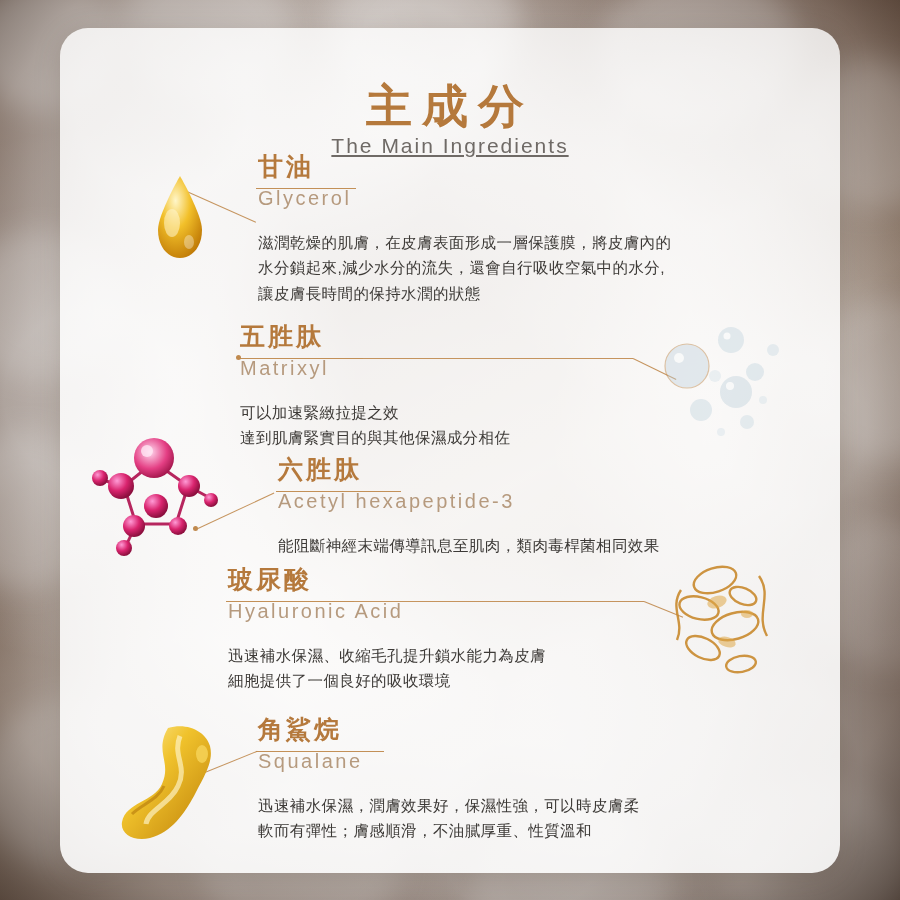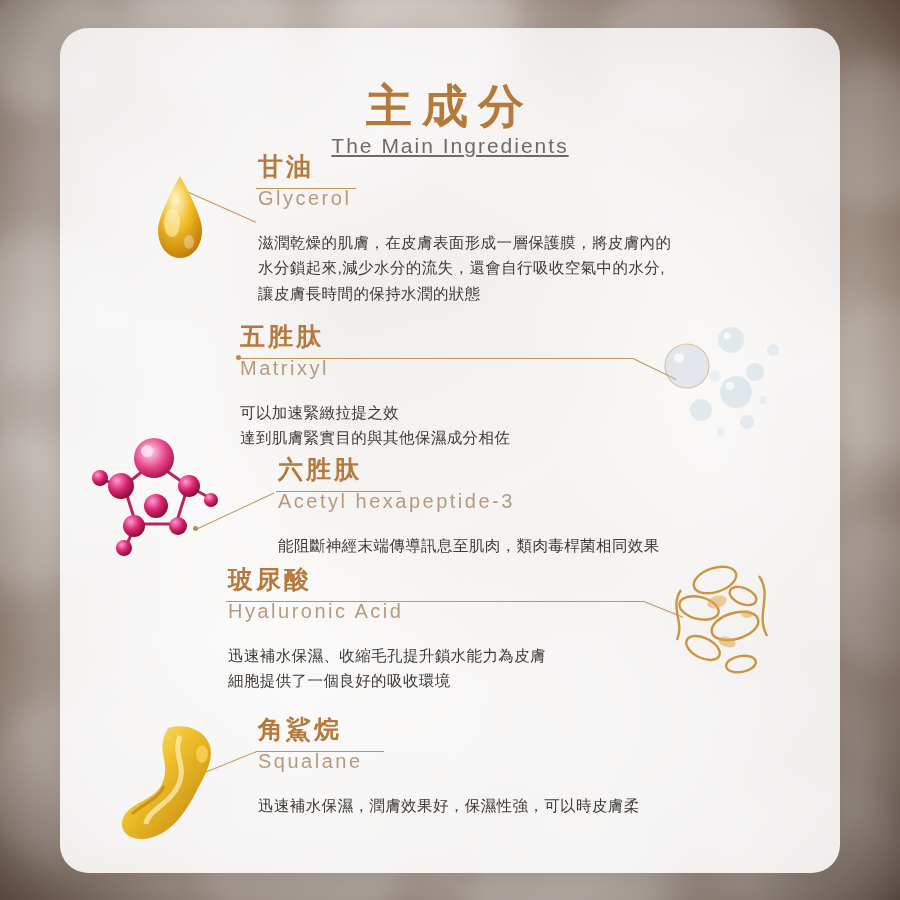--- a/index.html
+++ b/index.html
@@ -289,20 +289,21 @@
         <ellipse cx="72" cy="86" rx="9" ry="5" transform="rotate(16 72 86)"></ellipse>
         <ellipse cx="92" cy="58" rx="6" ry="4"></ellipse>
       </g>
     </svg>
 
     <div class="ing" style="left:198px;top:688px;width:530px;">
       <div class="zh">角鯊烷</div>
       <div class="en">Squalane</div>
       <div class="desc">
         <div>迅速補水保濕，潤膚效果好，保濕性強，可以時皮膚柔</div>
+        <div>軟而有彈性；膚感順滑，不油膩厚重、性質溫和</div>
       </div>
     </div>
     <div class="ul" style="left:196px;top:723px;width:128px;"></div>
     <div class="leader-diag" style="left:125px;top:752px;width:78px;transform:rotate(-22deg);"></div>
 
     <svg style="position:absolute;left:38px;top:690px;" width="140" height="130" viewBox="0 0 140 130">
       <defs>
         <linearGradient id="og" x1="0" y1="0" x2="1" y2="1">
           <stop offset="0%" stop-color="#fff3b0"></stop>
           <stop offset="40%" stop-color="#f0c22c"></stop>

